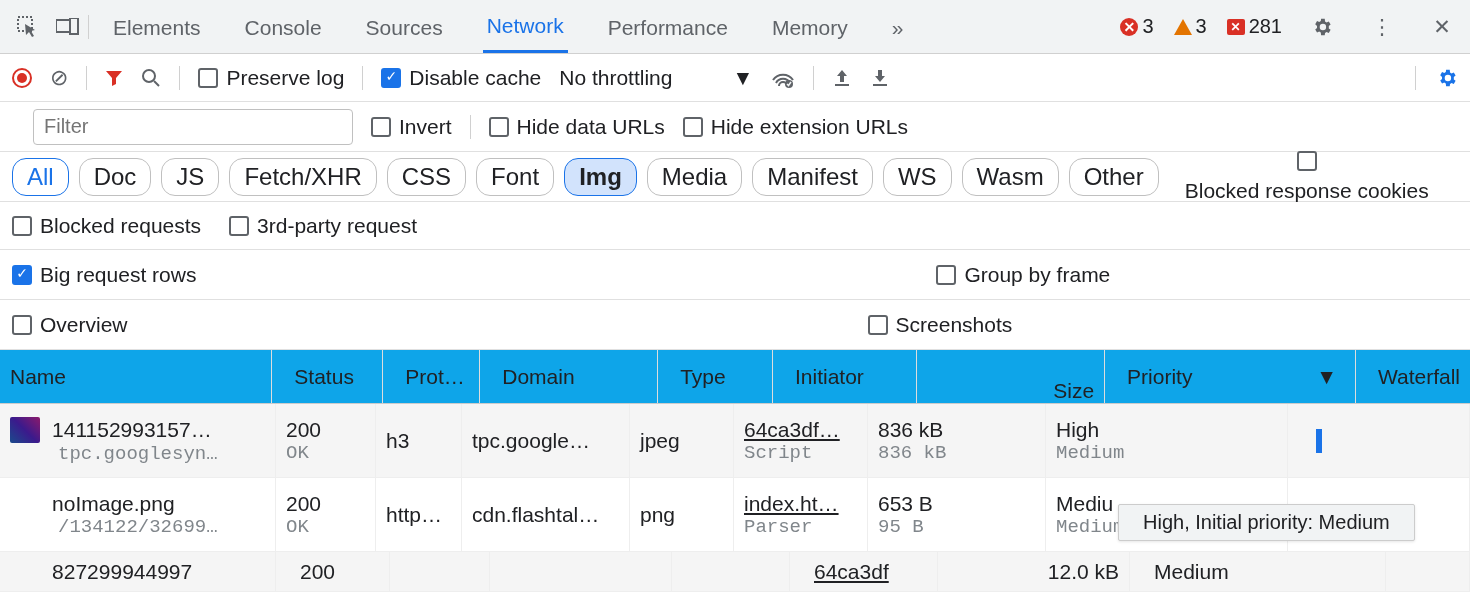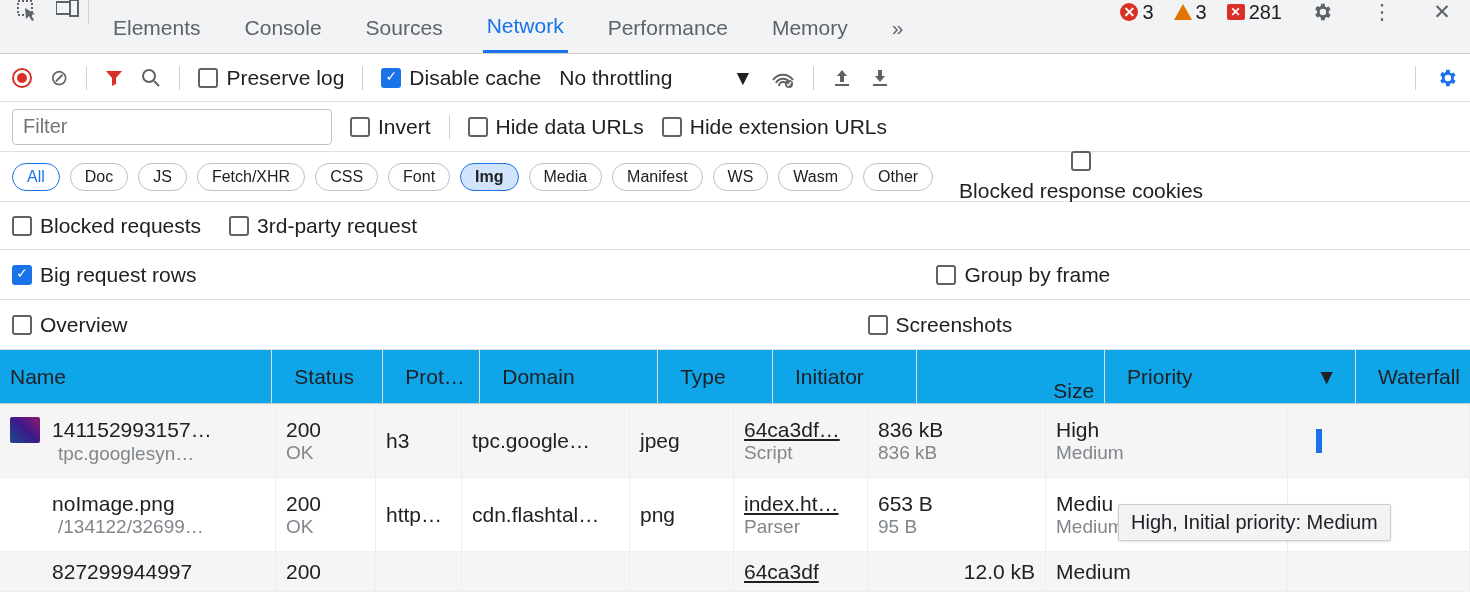--- a/index.html
+++ b/index.html
@@ -9,25 +9,25 @@
   color: #202124;
   background: #fff;
   width: 1470px;
   height: 614px;
   overflow: hidden;
 }
 
 
 .tabs-bar {
   display: flex;
-  align-items: flex-start;
+  align-items: center;
   height: 54px;
   background: #f1f3f4;
   border-bottom: 1px solid #d0d0d0;
-  padding: 0 8px;
+  padding: 16px 8px;
 }
 .tabs-bar .icon-btn {
   width: 40px;
   display: flex;
   justify-content: center;
   align-items: center;
   color: #5f6368;
   cursor: pointer;
 }
 .tabs-list {
@@ -79,29 +79,29 @@
 .cb:checked::after { content:"✓";color:#fff;font-size:14px;display:flex;align-items:center;justify-content:center;margin-top:-2px;}
 .throttle { display:flex;align-items:center;gap:60px;color:#202124;}
 .toolbar-right { margin-left:auto;display:flex;align-items:center;gap:20px;color:#5f6368;}
 .settings-gear { color:#1a73e8;font-size:22px;}
 
 
 .filter-row {
   display:flex;align-items:center;height:50px;padding:0 12px;gap:18px;border-bottom:1px solid #e0e0e0;
 }
 .filter-input {
-  width:320px;height:36px;border:1px solid #c0c0c0;border-radius:4px;padding:0 10px;font-size:20px;color:#0c4a6e;
+  width:320px;height:36px;border:1px solid #c0c0c0;border-radius:4px;padding:0 10px;font-size:20px;color:#0c4a6e;margin-left:21px;
 }
 
 
 .pills-row {
   display:flex;align-items:center;height:50px;padding:0 12px;gap:10px;border-bottom:1px solid #e0e0e0;
 }
 .pill {
-  border:1px solid #c0c0c0;border-radius:14px;padding:4px 14px;cursor:pointer;font-size:16px;
+  border:1px solid #c0c0c0;border-radius:14px;padding:4px 14px;cursor:pointer;font-size:24px;
 }
 .pill.selected-all { border-color:#1a73e8;color:#1a73e8;}
 .pill.active { background:#d2e3fc;border-color:#1a73e8;font-weight:600;}
 .pills-row .cb-wrap { margin-left:16px;flex-direction:column;}
 
 
 .blocked-row {
   display:flex;align-items:center;height:48px;padding:0 12px;gap:28px;border-bottom:1px solid #e0e0e0;
 }
 
@@ -123,29 +123,29 @@
 
 .tbl-row {
   display:flex;height:74px;border-bottom:1px solid #eee;position:relative;
 }
 .tbl-row.alt{background:#f5f5f5;}
 .tbl-row .col{border-right:1px solid #eee;flex-direction:column;align-items:flex-start;justify-content:center;}
 .c-name .name-inner{display:flex;align-items:center;gap:12px;width:100%;}
 .thumb{width:36px;height:26px;background:linear-gradient(45deg,#1a4b8c,#3b1a8c,#8c1a6b);border-radius:2px;}
 .placeholder-thumb{width:36px;}
 .primary{white-space:nowrap;overflow:hidden;text-overflow:ellipsis;width:100%;}
-.secondary{color:#80868b;font-size:19px;white-space:nowrap;overflow:hidden;text-overflow:ellipsis;width:100%;}
+.secondary{color:#80868b;font-size:19px;white-space:nowrap;overflow:hidden;text-overflow:ellipsis;width:100%;font-family:Liberation Mono, monospace;}
 .c-name .secondary{padding-left:48px;}
 .initiator-link{text-decoration:underline;color:#202124;}
 .c-size{align-items:flex-end !important;}
 .wf-bar{width:6px;height:24px;background:#1a73e8;margin-left:18px;}
 .wf-bar2{width:6px;height:8px;background:#1a73e8;margin-left:30px;margin-top:16px;}
 
 .tooltip {
-  position:absolute;background:#f1f3f4;border:1px solid #ccc;padding:6px 12px;border-radius:2px;
+  position:absolute;background:#f1f3f4;border:1px solid #ccc;padding:6px 24px;border-radius:2px;
   font-size:20px;box-shadow:0 1px 3px rgba(0,0,0,0.1);
   left:1118px;top:100px;z-index:10;
 }
 
 svg { display:block; }
 </style>
 </head>
 <body>
 
 <div class="tabs-bar">
@@ -407,21 +407,21 @@
   </div>
   <div class="col c-prio">
     <span class="primary">Mediu</span>
     <span class="secondary">Medium</span>
   </div>
   <div class="col c-wf">
         <div class="wf-bar2"></div>
       </div>
 </div>
 
-<div class="tbl-row alt" style="height:40px;">
+<div class="tbl-row alt" style="height:40px;gap:14px;">
   <div class="col c-name">
     <div class="name-inner">
       <div class="placeholder-thumb"></div>
       <span class="primary">827299944997</span>
     </div>
   </div>
   <div class="col c-status">
         <span>200</span>
       </div>
   <div class="col c-prot"></div>

